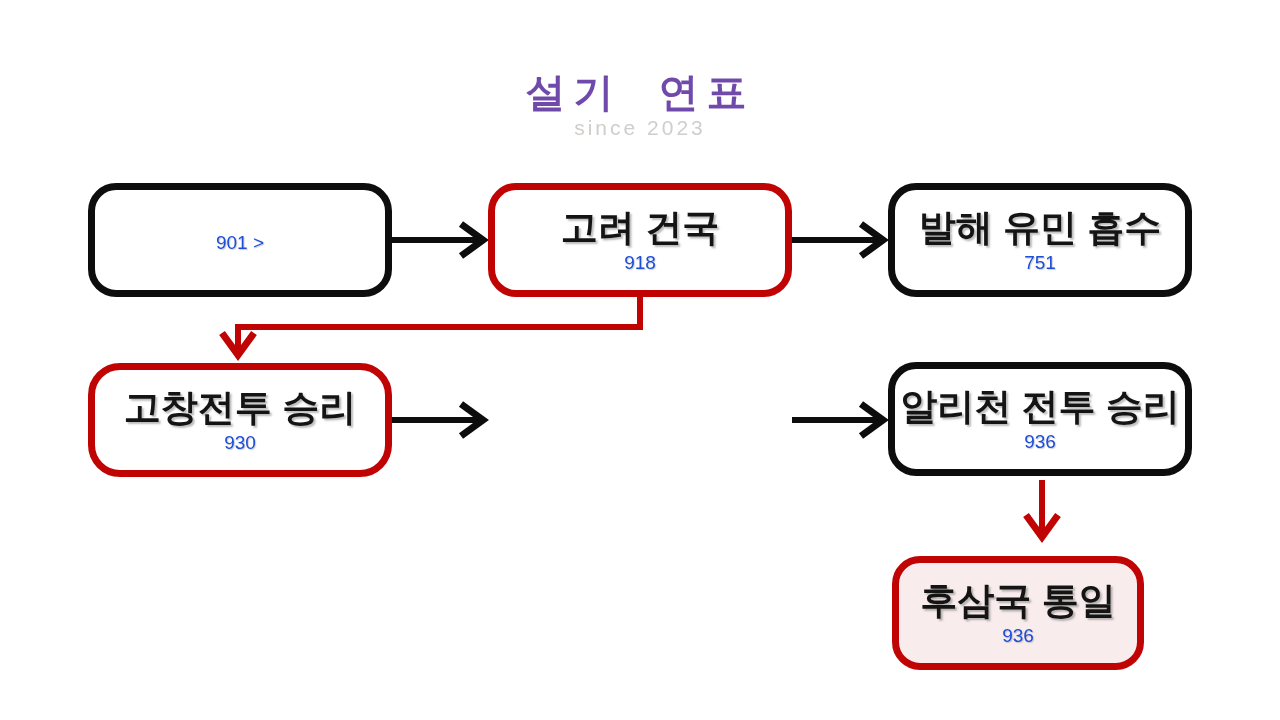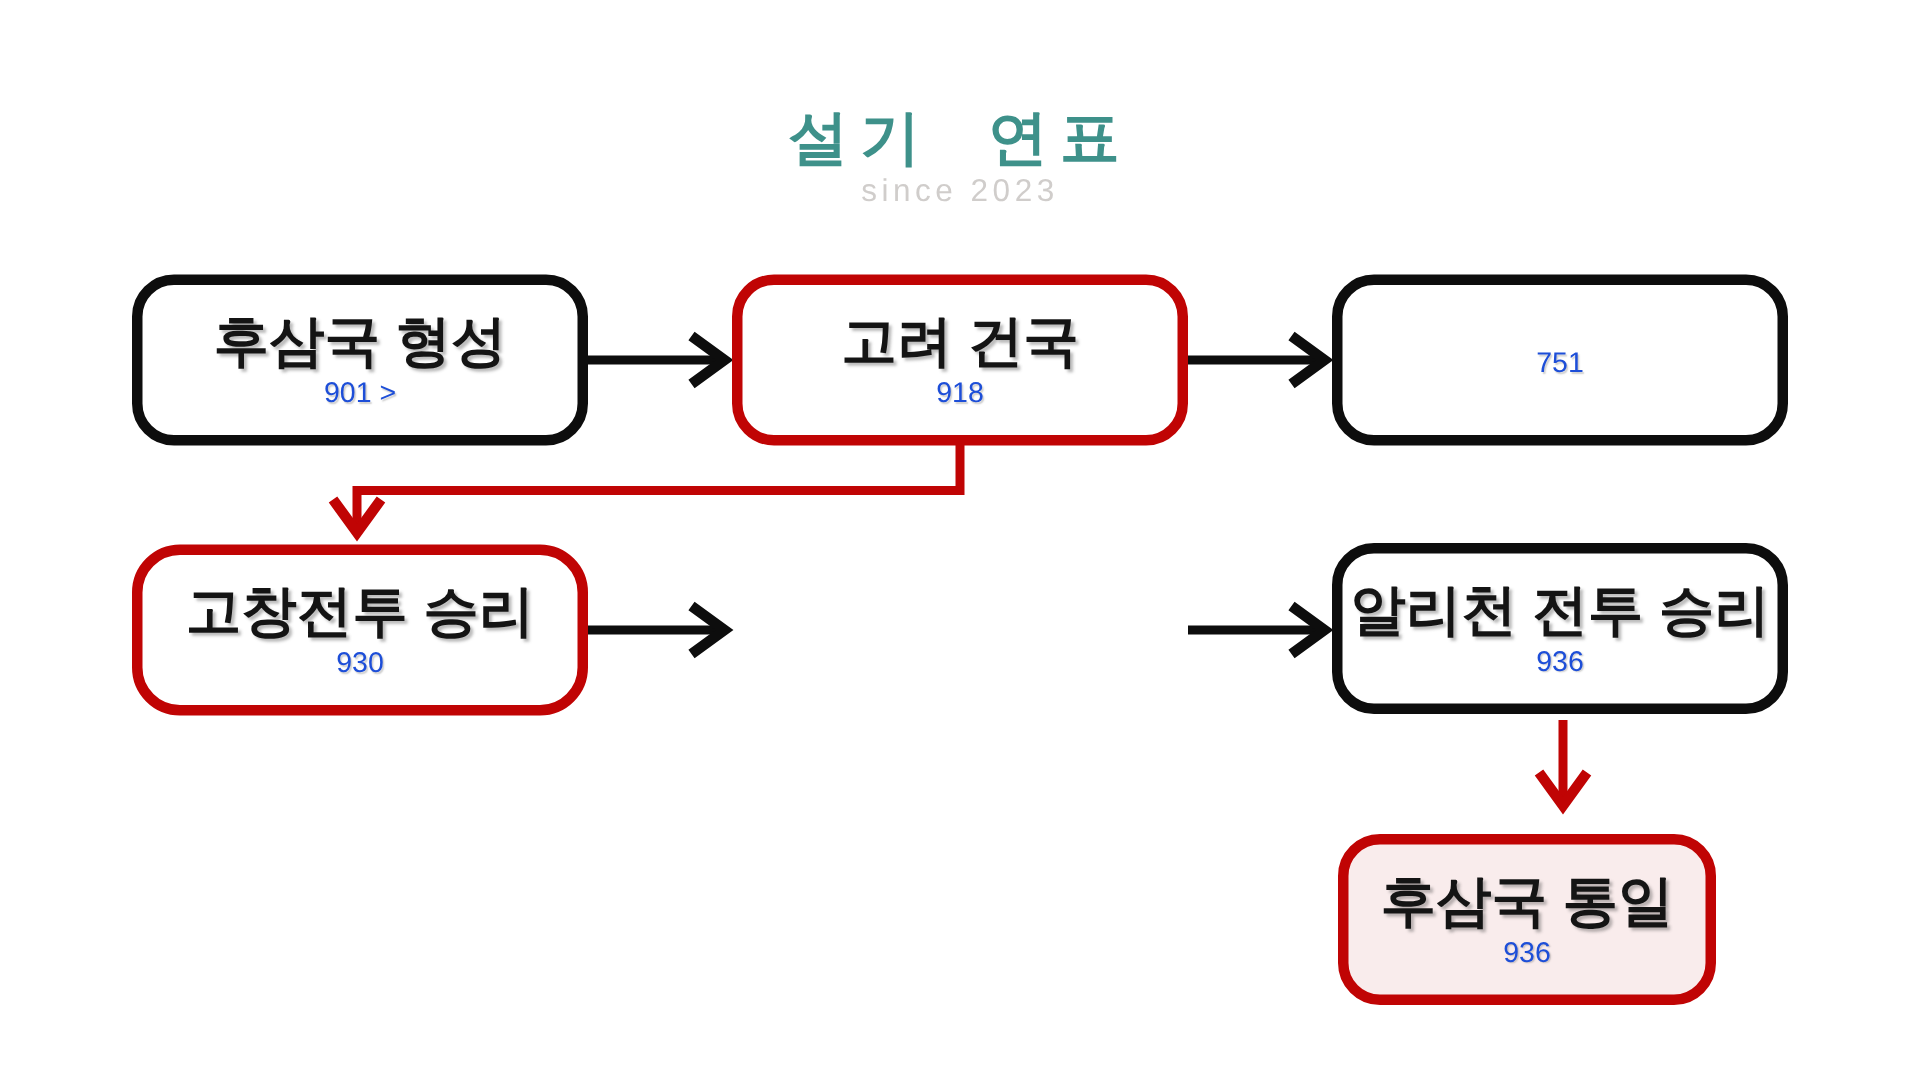--- a/index.html
+++ b/index.html
@@ -21,21 +21,21 @@
     position: absolute;
     top: 72px;
     left: 0;
     width: 100%;
     text-align: center;
     user-select: none;
   }
   .watermark-title {
     font-size: 40px;
     font-weight: bold;
-    color: #0f766e;
+    color: #4c1d95;
     letter-spacing: 8px;
     word-spacing: 18px;
     opacity: 0.8;
     line-height: 1.0;
   }
   .watermark-sub {
     margin-top: 4px;
     font-size: 21px;
     color: #cbc8c6;
     letter-spacing: 3px;
@@ -120,28 +120,28 @@
     </defs>
     <path class="line-black" d="M392,240 L483,240" marker-end="url(#arrow-black)"></path>
     <path class="line-black" d="M792,240 L883,240" marker-end="url(#arrow-black)"></path>
     <path class="line-red" d="M640,294 L640,327 L238,327 L238,355" marker-end="url(#arrow-red)"></path>
     <path class="line-black" d="M392,420 L483,420" marker-end="url(#arrow-black)"></path>
     <path class="line-black" d="M792,420 L883,420" marker-end="url(#arrow-black)"></path>
     <path class="line-red" d="M1042,480 L1042,537" marker-end="url(#arrow-red)"></path>
   </svg>
 
   <div class="node pos-n1">
-    <div class="node-label">후삼국 형성</div>
     <div class="node-year">901 &gt;</div>
   </div>
   <div class="node red pos-n2">
     <div class="node-label">고려 건국</div>
     <div class="node-year">918</div>
   </div>
   <div class="node pos-n3">
+    <div class="node-label">발해 유민 흡수</div>
     <div class="node-year">751</div>
   </div>
 
   <div class="node red pos-n4">
     <div class="node-label">고창전투 승리</div>
     <div class="node-year">930</div>
   </div>
   <div class="node pos-n6">
     <div class="node-label">알리천 전투 승리</div>
     <div class="node-year">936</div>

